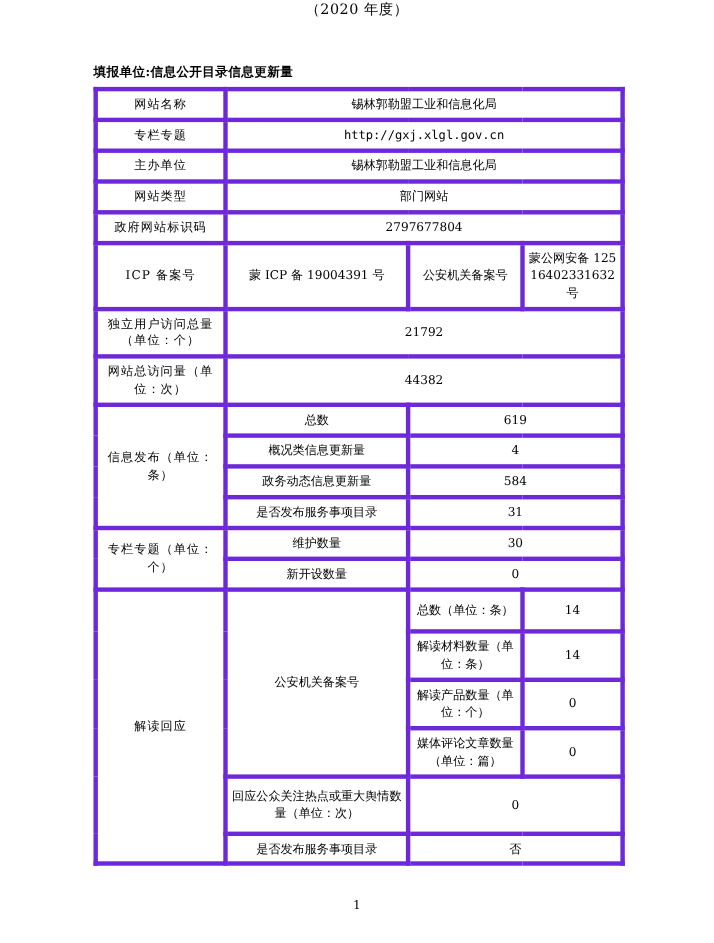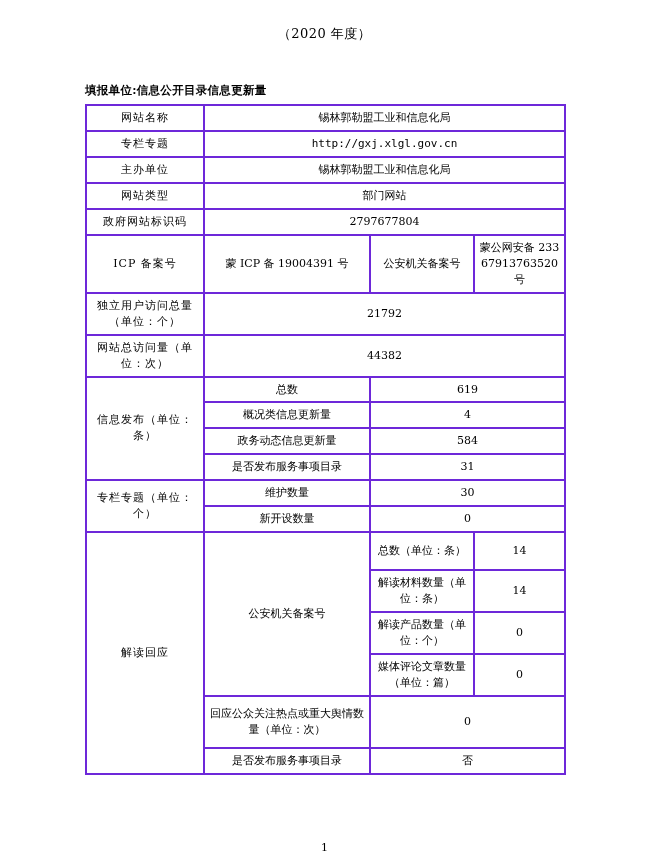--- a/index.html
+++ b/index.html
@@ -26,37 +26,36 @@
     text-align: center;
     font-size: 21px;
     font-weight: bold;
     letter-spacing: 1px;
     margin-top: 22px;
     font-family: "DejaVu Serif", "Liberation Serif", serif;
   }
   .doc-subtitle {
     text-align: center;
     font-size: 13px;
-    margin-top: 25px;
     letter-spacing: 0.5px;
   }
   .report-unit {
     font-size: 11.5px;
     font-weight: bold;
     margin-top: 40px;
     margin-bottom: 6px;
     letter-spacing: 0.3px;
   }
   table.main {
     border-collapse: collapse;
     width: 479px;
     table-layout: fixed;
   }
   table.main td {
-    border: 2px solid #6d28d9;
+    border: 4px solid #6d28d9;
     font-size: 11px;
     text-align: center;
     vertical-align: middle;
     padding: 4px 2px;
     line-height: 1.45;
     word-break: break-all;
   }
   td.label {
     letter-spacing: 1px;
   }
@@ -119,21 +118,21 @@
 
       <tr>
         <td class="label">政府网站标识码</td>
         <td class="num" colspan="3">2797677804</td>
       </tr>
 
       <tr style="height:56px">
         <td class="label nowrap-label">ICP 备案号</td>
         <td>蒙 ICP 备 19004391 号</td>
         <td>公安机关备案号</td>
-        <td>蒙公网安备 23367913763520 号</td>
+        <td>蒙公网安备 12516402331632 号</td>
       </tr>
 
       <tr style="height:42px">
         <td class="label">独立用户访问总量（单位：个）</td>
         <td class="num" colspan="3">21792</td>
       </tr>
 
       <tr style="height:42px">
         <td class="label">网站总访问量（单位：次）</td>
         <td class="num" colspan="3">44382</td>

